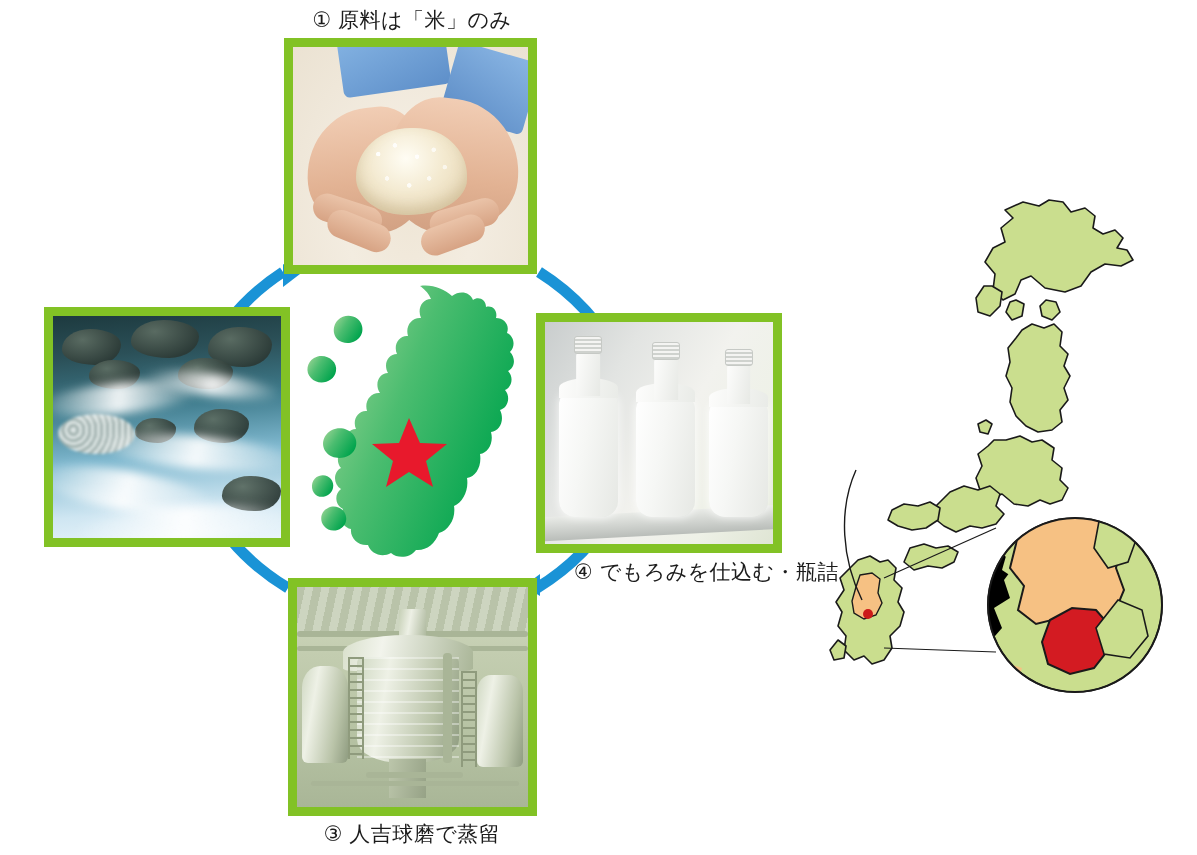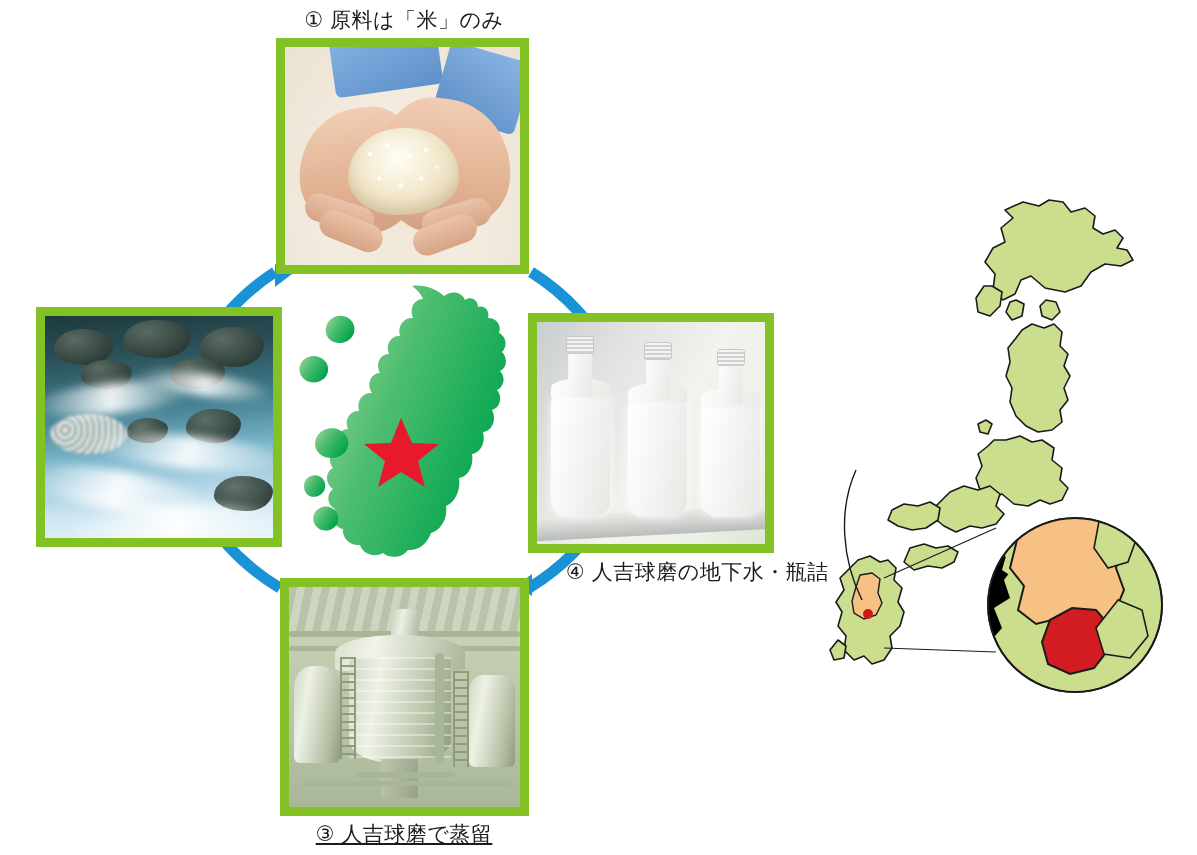--- a/index.html
+++ b/index.html
@@ -5,39 +5,39 @@
   html,body{margin:0;padding:0;}
   body{
     width:1197px;height:855px;
     background:#ffffff;
     font-family:"Liberation Sans","DejaVu Sans",sans-serif;
     position:relative;overflow:hidden;
   }
   .stage{position:absolute;left:0;top:0;width:1197px;height:855px;}
 
   
-  .cycle{position:absolute;left:4px;top:0;width:800px;height:855px;}
+  .cycle{position:absolute;left:12px;top:0;width:800px;height:855px;}
   .arc-svg{position:absolute;left:0;top:0;width:800px;height:855px;}
 
   .photo-card{position:absolute;box-sizing:border-box;
     border:9px solid #82c225;background:#ffffff;}
   .photo-inner{width:100%;height:100%;position:relative;overflow:hidden;}
 
   .caption{position:absolute;color:#1b1b1b;font-size:21px;line-height:1.34;
     white-space:pre-line;letter-spacing:.5px;}
 
   
   #card1{left:272px;top:38px;width:253px;height:236px;}
   #cap1{left:0;top:6px;width:800px;text-align:center;}
   
   #card2{left:32px;top:307px;width:246px;height:240px;}
   #cap2{left:12px;top:558px;width:270px;text-align:center;}
   
   #card3{left:276px;top:578px;width:249px;height:238px;}
-  #cap3{left:130px;top:820px;width:540px;text-align:center;text-decoration:underline;}
+  #cap3{left:130px;top:820px;width:540px;text-align:center;}
   
   #card4{left:524px;top:313px;width:246px;height:240px;}
   #cap4{left:562px;top:558px;width:300px;text-align:left;}
 
   
   .ph{position:absolute;inset:0;}
 
   
   .rice-bg{position:absolute;inset:0;background:
      radial-gradient(ellipse at 50% 75%,#efe6d6 0%,#f3ece0 40%,#ebe2d2 100%);}
@@ -250,21 +250,21 @@
               <div class="cap"></div>
           </div>
           <div class="bottle" style="left:72%;width:26%;height:52%;">
             <div class="shoulder"></div>
               <div class="neck"></div>
               <div class="cap"></div>
           </div>
         </div>
       </div>
     </div>
-    <div class="caption" id="cap4">④ 人吉球磨の地下水・瓶詰</div>
+    <div class="caption" id="cap4">④ でもろみを仕込む・瓶詰</div>
   </div>
 
   <div class="jp">
     <svg viewBox="0 0 397 855" style="width:397px;height:855px;">
       <g fill="#cade8e" stroke="#1a1a1a" stroke-width="1.6" stroke-linejoin="round">
 
         <path d="M205,210 l18,-8 l16,4 l10,-6 l14,2 l8,10 l14,-4 l10,8 l-2,12 l10,6 l12,-4
                  l8,8 l-6,10 l10,2 l6,10 l-12,6 l-16,-2 l-14,8 l-10,14 l-16,6 l-20,-4
                  l-14,-12 l-10,4 l-6,14 l-12,6 l-10,-10 l2,-16 l-10,-12 l8,-14 l12,-6
                  l-4,-14 l12,-10 Z"></path>

